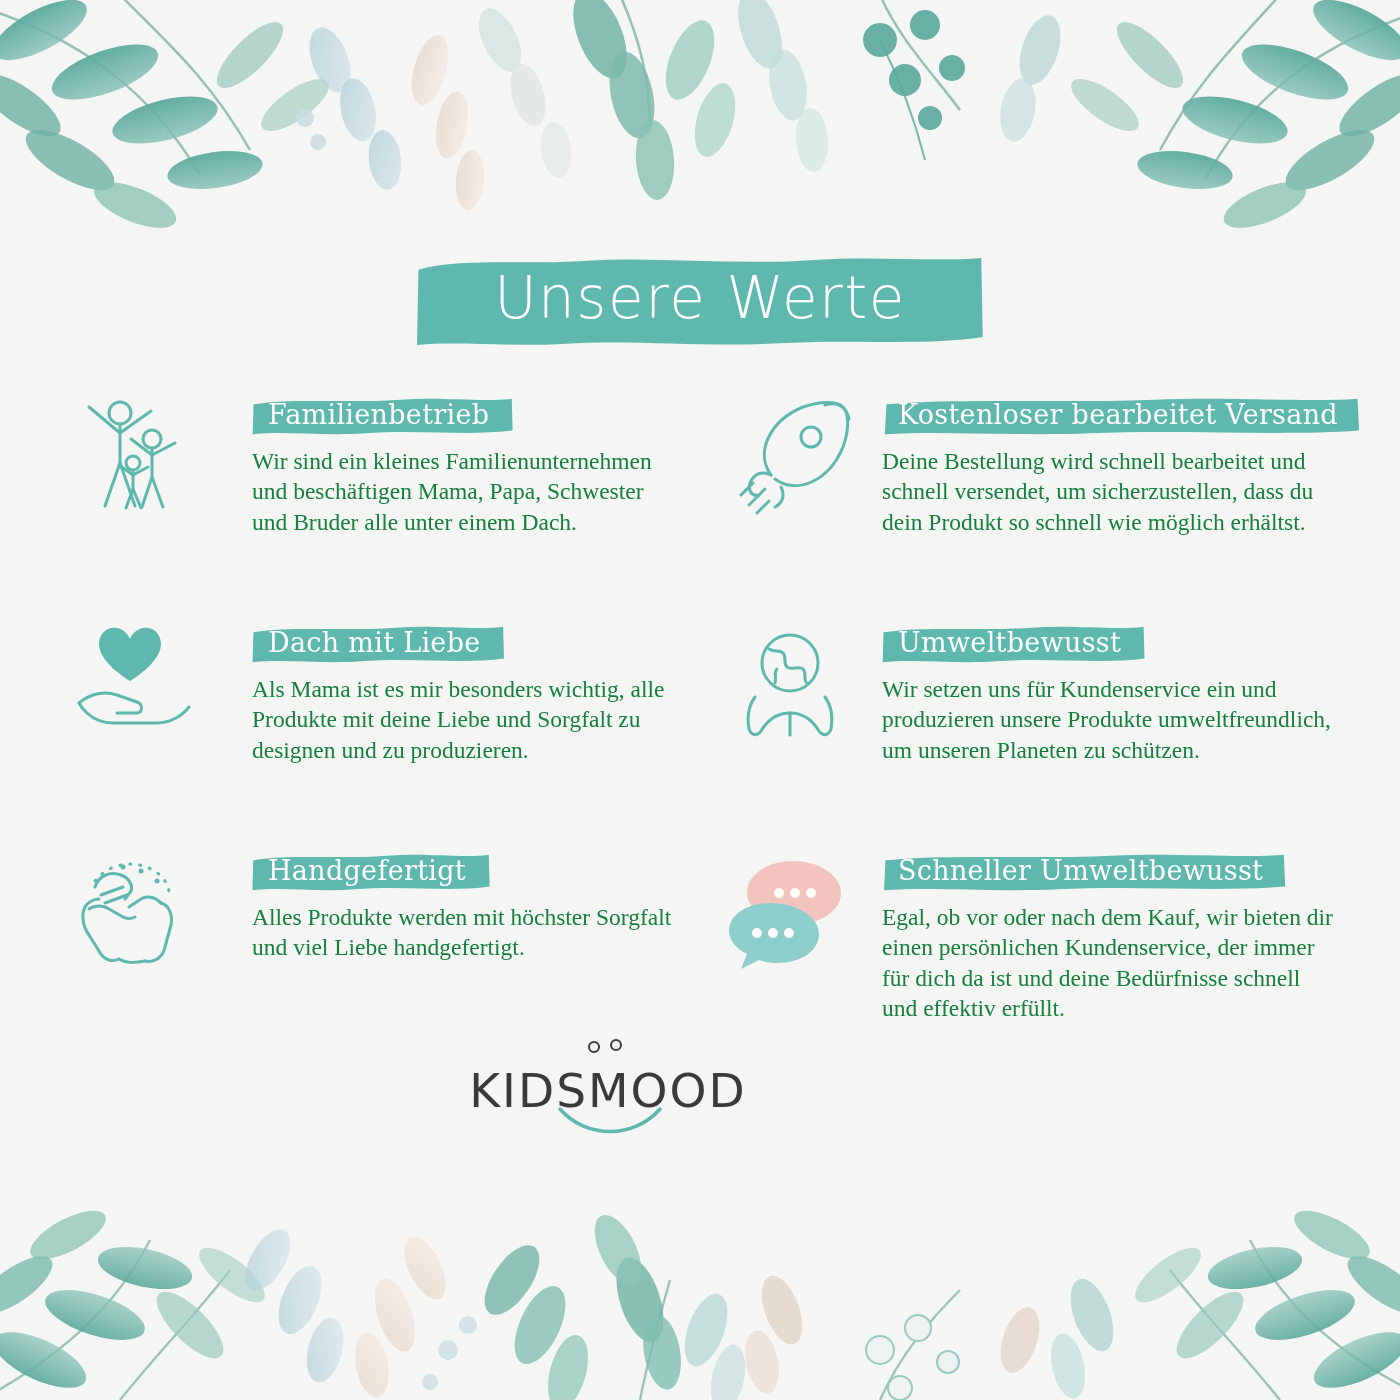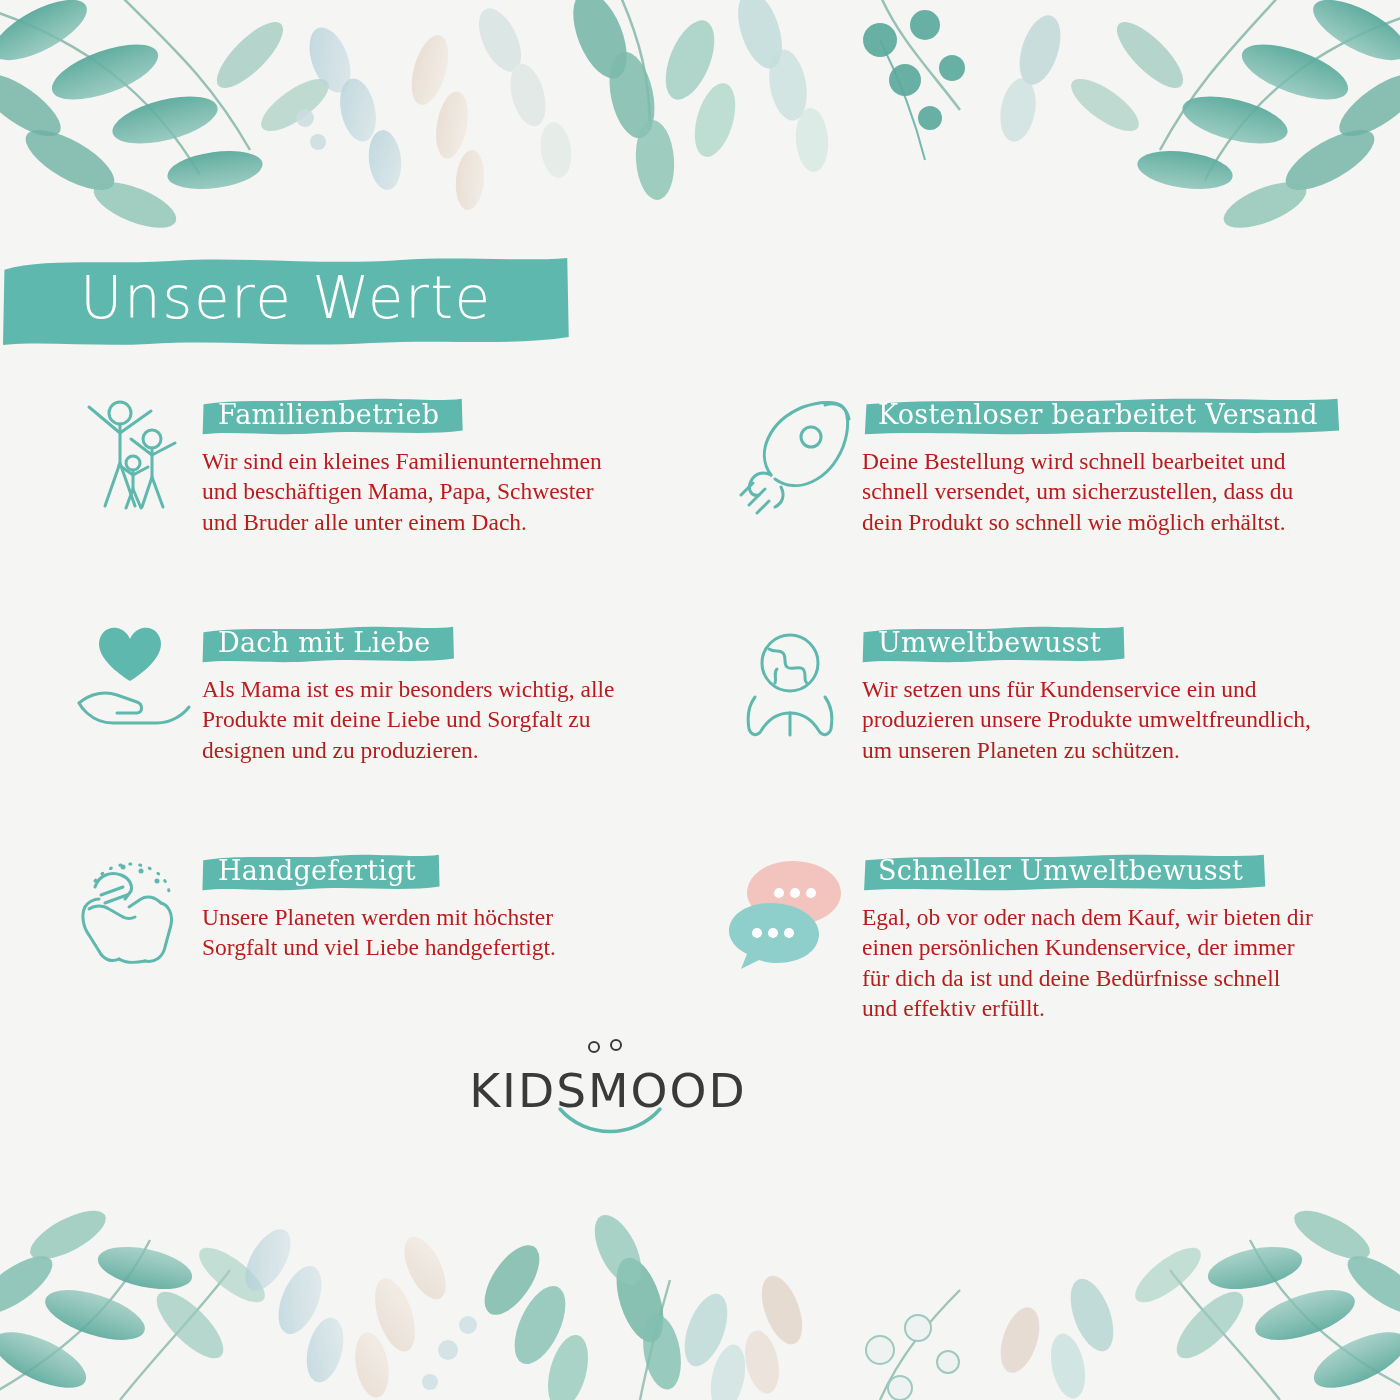--- a/index.html
+++ b/index.html
@@ -32,21 +32,21 @@
   }
   .foliage.top { top: 0; height: 260px; }
   .foliage.bottom { bottom: 0; height: 300px; }
 
   
   .header-wrap {
     position: absolute;
     top: 252px;
     left: 0;
     width: 1400px;
-    text-align: left;
+    text-align: center;
   }
   .banner {
     position: relative;
     display: inline-block;
     padding: 16px 80px 22px 80px;
   }
   .banner-brush {
     position: absolute;
     top: 0; left: 0;
     width: 100%;
@@ -72,20 +72,21 @@
     grid-template-columns: 620px 620px;
     column-gap: 40px;
     row-gap: 0;
     padding-left: 60px;
     box-sizing: border-box;
   }
   .cell {
     display: flex;
     align-items: flex-start;
     height: 228px;
+    justify-content: space-between;
   }
   .cell .icon-box {
     width: 140px;
     min-width: 140px;
     height: 150px;
     display: flex;
     align-items: flex-start;
     justify-content: center;
     padding-top: 6px;
   }
@@ -110,21 +111,21 @@
     font-family: "DejaVu Serif", serif;
     font-size: 27px;
     color: #ffffff;
     white-space: nowrap;
     letter-spacing: 0.3px;
   }
   .desc {
     font-family: "Liberation Serif", serif;
     font-size: 23.5px;
     line-height: 1.29;
-    color: #b91c1c;
+    color: #15803d;
     margin: 0;
     padding-left: 2px;
   }
 
   
   .col-right .txt-box { width: 460px; }
 
   
   .logo {
     position: absolute;
@@ -362,21 +363,21 @@
           <circle cx="58" cy="20" r="2.5" fill="#5fb8ad" stroke="none"></circle>
         </svg>
       </div>
       <div class="txt-box">
         <span class="label-wrap">
           <svg class="label-brush" viewBox="0 0 300 46" preserveAspectRatio="none">
             <path d="M4,10 C50,3 110,9 170,5 C220,2 265,8 296,4 L297,38 C250,44 190,37 130,41 C80,44 40,38 3,42 Z" fill="#5fb8ad"></path>
           </svg>
           <span class="label-text">Handgefertigt</span>
         </span>
-        <p class="desc">Unsere Planeten werden mit höchster Sorgfalt und viel Liebe handgefertigt.</p>
+        <p class="desc">Alles Produkte werden mit höchster Sorgfalt und viel Liebe handgefertigt.</p>
       </div>
     </div>
 
     <div class="cell col-right">
       <div class="icon-box">
         <svg width="130" height="130" viewBox="0 0 130 130" fill="none">
           <path d="M68,14 C94,14 116,28 116,46 C116,64 94,78 68,78 C60,78 52,77 46,74 L30,82 L36,68 C28,62 22,55 22,46 C22,28 42,14 68,14 Z" fill="#f3c3bd"></path>
           <circle cx="54" cy="46" r="5" fill="#ffffff"></circle>
           <circle cx="70" cy="46" r="5" fill="#ffffff"></circle>
           <circle cx="86" cy="46" r="5" fill="#ffffff"></circle>

